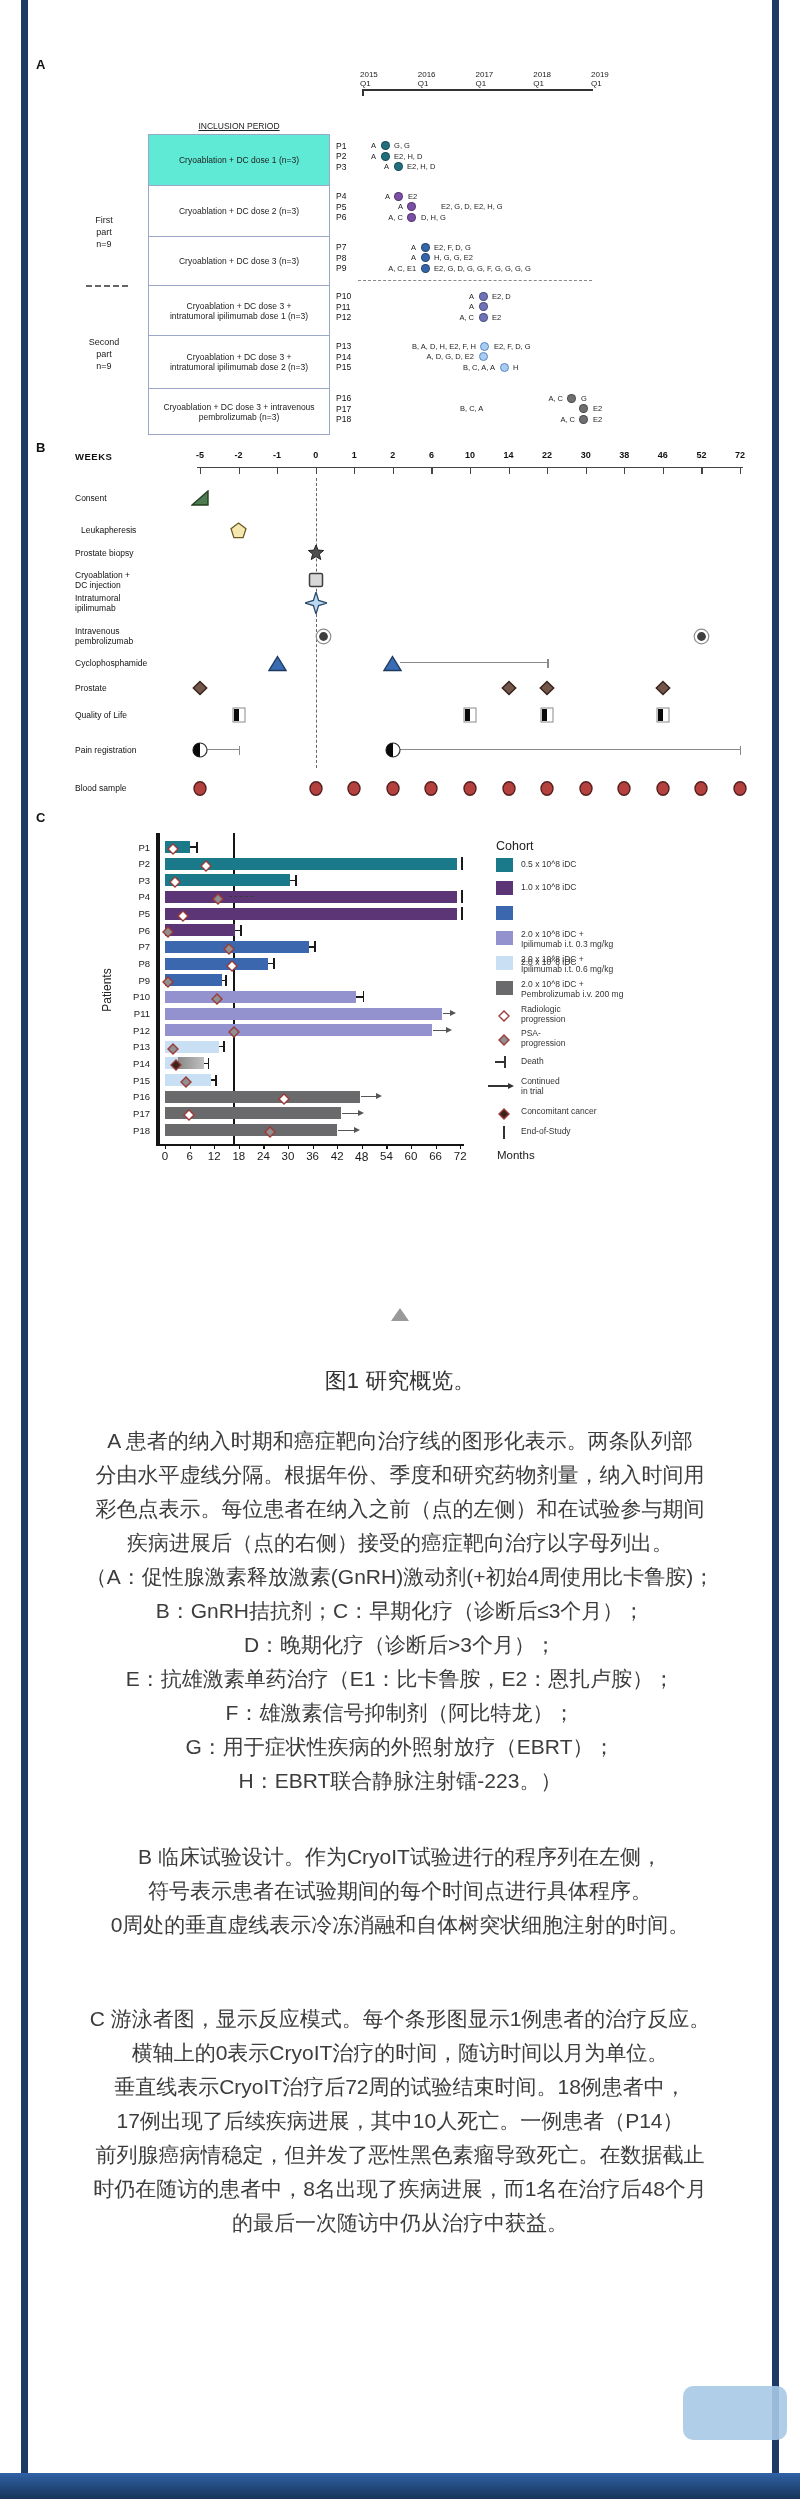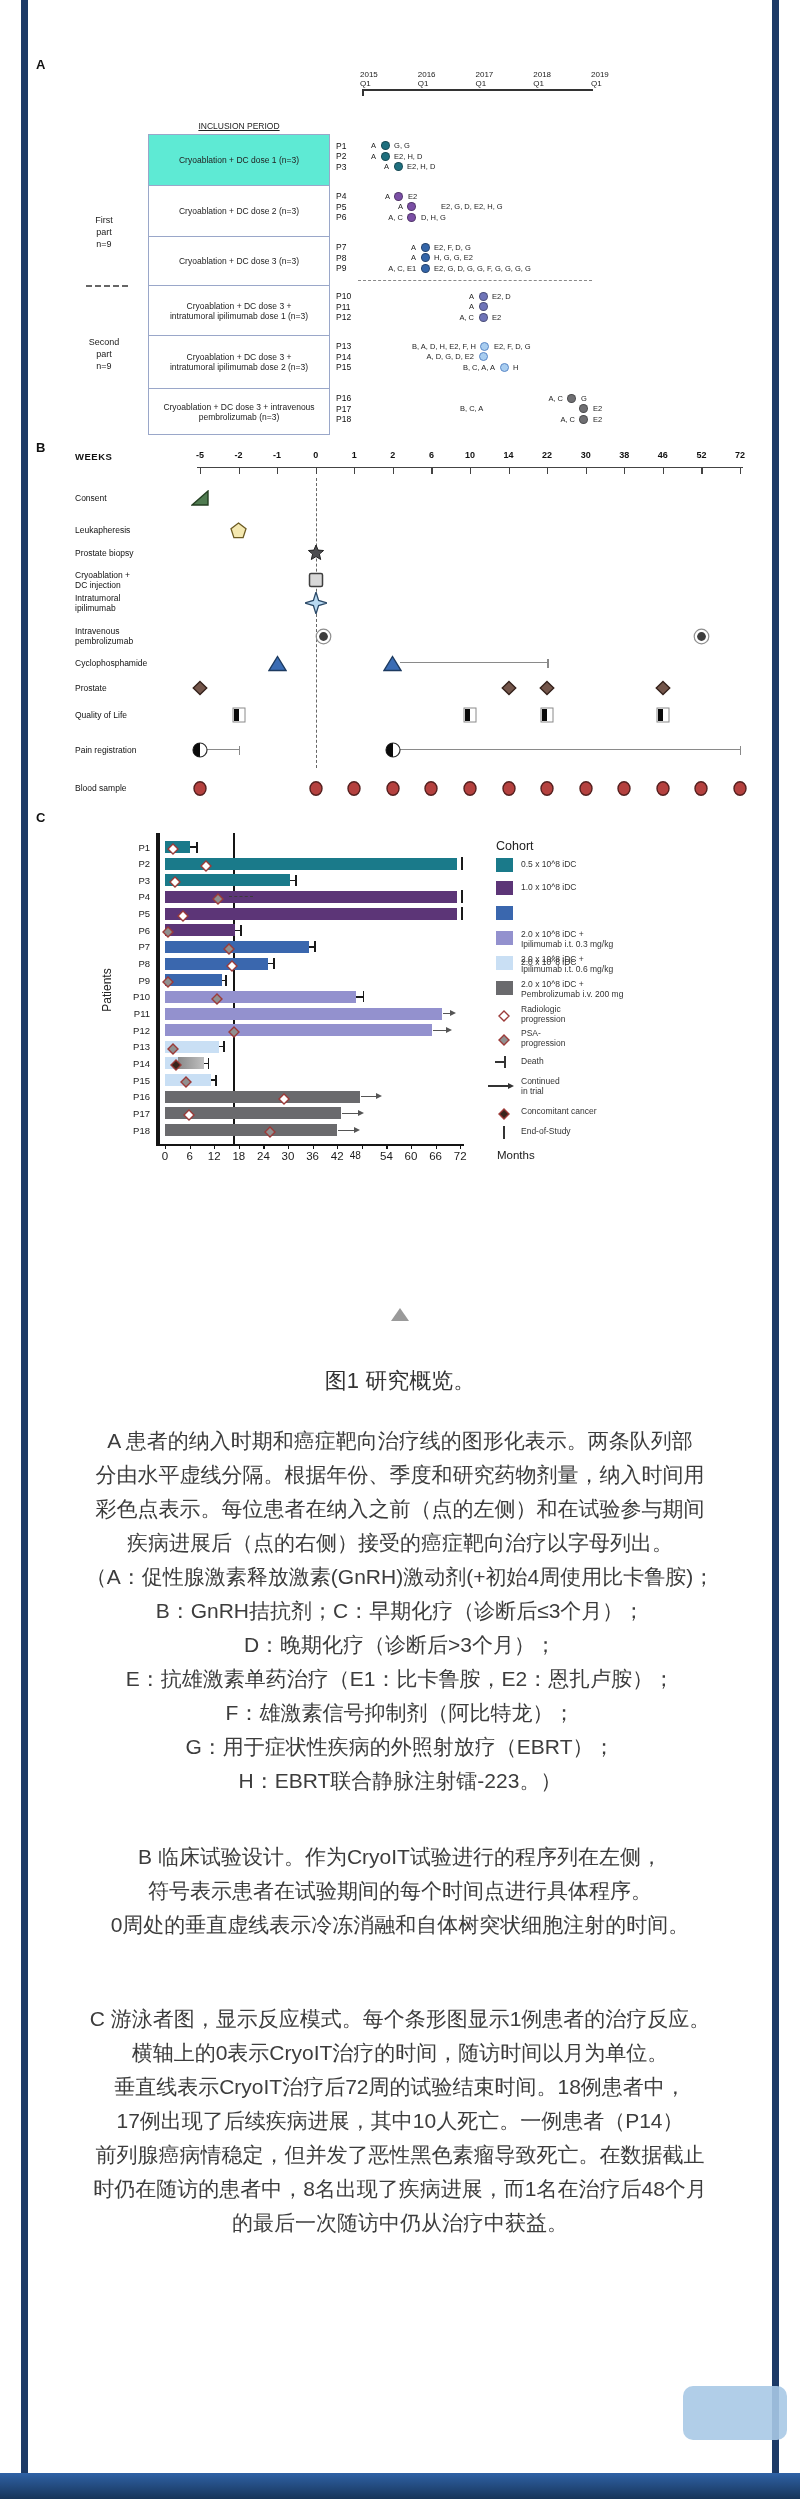--- a/index.html
+++ b/index.html
@@ -172,21 +172,21 @@
     <div style="position: absolute; left: 689.41px; top: 450px; width: 24px; text-align: center; font-size: 9px; font-weight: 600; color: rgb(17, 17, 17);">52</div>
     <div style="position: absolute; left: 701.41px; top: 467px; width: 1.2px; height: 7px; background: rgb(68, 68, 68);"></div>
     <div style="position: absolute; left: 727.98px; top: 450px; width: 24px; text-align: center; font-size: 9px; font-weight: 600; color: rgb(17, 17, 17);">72</div>
     <div style="position: absolute; left: 739.98px; top: 467px; width: 1.2px; height: 7px; background: rgb(68, 68, 68);"></div>
     <div style="position: absolute; left: 197px; top: 467px; width: 546px; height: 1.3px; background: rgb(68, 68, 68);"></div>
     <div style="position: absolute; left: 315.71px; top: 478px; width: 0px; height: 290px; border-left: 1.5px dashed rgb(102, 102, 102);"></div>
     <div style="position: absolute; left: 75px; top: 493px; width: 118px; font-size: 8.5px; line-height: 10px; white-space: pre-line; color: rgb(17, 17, 17);">Consent</div>
     <div style="position: absolute; left: 191px; top: 490px; width: 18px; height: 16px;"><svg width="18" height="16" viewBox="0 0 18 16">
         <polygon points="1,15 17,15 17,1" fill="#4f7b50" stroke="#243f22" stroke-width="1.4"></polygon>
       </svg></div>
-    <div style="position: absolute; left: 75px; top: 525px; width: 118px; font-size: 8.5px; line-height: 10px; white-space: pre-line; color: rgb(17, 17, 17);">Leukapheresis</div>
+    <div style="position: absolute; left: 81px; top: 525px; width: 118px; font-size: 8.5px; line-height: 10px; white-space: pre-line; color: rgb(17, 17, 17);">Leukapheresis</div>
     <div style="position: absolute; left: 230.07px; top: 521.5px; width: 17px; height: 17px;"><svg width="17" height="17" viewBox="0 0 17 17">
         <polygon points="8.5,1 16,6.7 13.1,15.6 3.9,15.6 1,6.7" fill="#f4e8b0" stroke="#6b5a22" stroke-width="1.3"></polygon>
       </svg></div>
     <div style="position: absolute; left: 75px; top: 548px; width: 118px; font-size: 8.5px; line-height: 10px; white-space: pre-line; color: rgb(17, 17, 17);">Prostate biopsy</div>
     <div style="position: absolute; left: 306.71px; top: 544px; width: 18px; height: 18px;"><svg width="18" height="18" viewBox="0 0 18 18">
         <polygon points="9,1 11.1,6.1 16.6,6.5 12.4,10.1 13.7,15.5 9,12.6 4.3,15.5 5.6,10.1 1.4,6.5 6.9,6.1" fill="#4d4d50" stroke="#222" stroke-width="1"></polygon>
       </svg></div>
     <div style="position: absolute; left: 75px; top: 570px; width: 118px; font-size: 8.5px; line-height: 10px; white-space: pre-line; color: rgb(17, 17, 17);">Cryoablation +
 DC injection</div>
     <div style="position: absolute; left: 307.71px; top: 572px; width: 16px; height: 16px;"><svg width="16" height="16" viewBox="0 0 16 16">
@@ -441,21 +441,21 @@
     <div style="position: absolute; left: 226.8px; top: 1150px; width: 24px; text-align: center; font-size: 11.5px; color: rgb(26, 26, 26);">18</div>
     <div style="position: absolute; left: 263.4px; top: 1144px; width: 1.2px; height: 5px; background: rgb(20, 20, 20);"></div>
     <div style="position: absolute; left: 251.4px; top: 1150px; width: 24px; text-align: center; font-size: 11.5px; color: rgb(26, 26, 26);">24</div>
     <div style="position: absolute; left: 288px; top: 1144px; width: 1.2px; height: 5px; background: rgb(20, 20, 20);"></div>
     <div style="position: absolute; left: 276px; top: 1150px; width: 24px; text-align: center; font-size: 11.5px; color: rgb(26, 26, 26);">30</div>
     <div style="position: absolute; left: 312.6px; top: 1144px; width: 1.2px; height: 5px; background: rgb(20, 20, 20);"></div>
     <div style="position: absolute; left: 300.6px; top: 1150px; width: 24px; text-align: center; font-size: 11.5px; color: rgb(26, 26, 26);">36</div>
     <div style="position: absolute; left: 337.2px; top: 1144px; width: 1.2px; height: 5px; background: rgb(20, 20, 20);"></div>
     <div style="position: absolute; left: 325.2px; top: 1150px; width: 24px; text-align: center; font-size: 11.5px; color: rgb(26, 26, 26);">42</div>
     <div style="position: absolute; left: 361.8px; top: 1144px; width: 1.2px; height: 5px; background: rgb(20, 20, 20);"></div>
-    <div style="position: absolute; left: 349.8px; top: 1150px; width: 24px; text-align: left; font-size: 10px; color: rgb(26, 26, 26);">48</div>
+    <div style="position: absolute; left: 349.8px; top: 1150px; width: 24px; text-align: center; font-size: 12px; color: rgb(26, 26, 26);">48</div>
     <div style="position: absolute; left: 386.4px; top: 1144px; width: 1.2px; height: 5px; background: rgb(20, 20, 20);"></div>
     <div style="position: absolute; left: 374.4px; top: 1150px; width: 24px; text-align: center; font-size: 11.5px; color: rgb(26, 26, 26);">54</div>
     <div style="position: absolute; left: 411px; top: 1144px; width: 1.2px; height: 5px; background: rgb(20, 20, 20);"></div>
     <div style="position: absolute; left: 399px; top: 1150px; width: 24px; text-align: center; font-size: 11.5px; color: rgb(26, 26, 26);">60</div>
     <div style="position: absolute; left: 435.6px; top: 1144px; width: 1.2px; height: 5px; background: rgb(20, 20, 20);"></div>
     <div style="position: absolute; left: 423.6px; top: 1150px; width: 24px; text-align: center; font-size: 11.5px; color: rgb(26, 26, 26);">66</div>
     <div style="position: absolute; left: 460.2px; top: 1144px; width: 1.2px; height: 5px; background: rgb(20, 20, 20);"></div>
     <div style="position: absolute; left: 448.2px; top: 1150px; width: 24px; text-align: center; font-size: 11.5px; color: rgb(26, 26, 26);">72</div>
     <div style="position: absolute; left: 496px; top: 858px; width: 17px; height: 14px; background: rgb(26, 122, 138);"></div>
     <div style="position: absolute; left: 521px; top: 860px; width: 165px; font-size: 8.5px; line-height: 9.5px; white-space: pre-line; color: rgb(51, 51, 51);">0.5 x 10^8 iDC</div>

